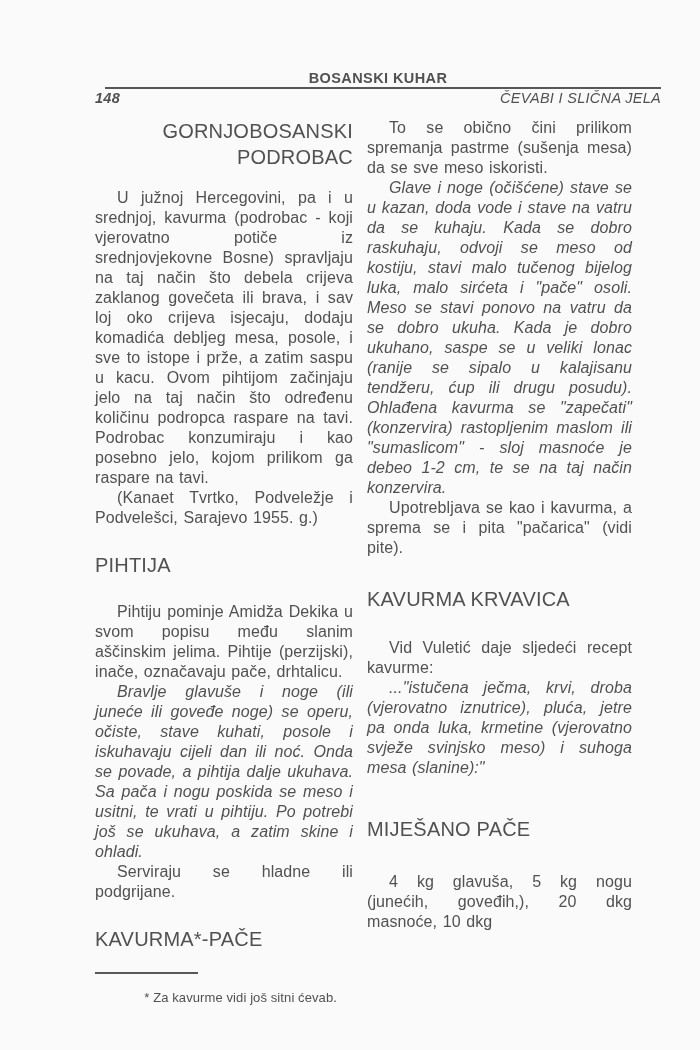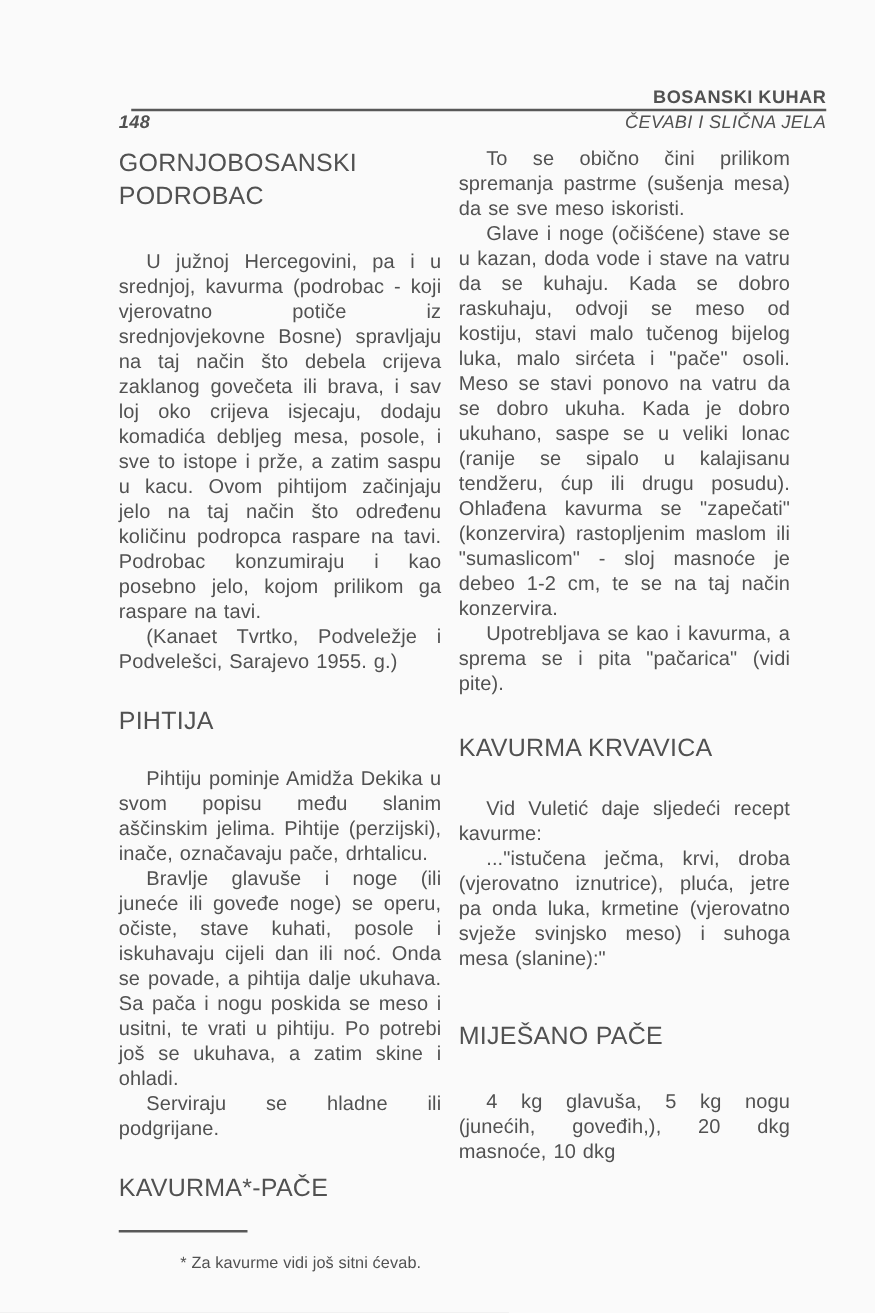--- a/index.html
+++ b/index.html
@@ -7,44 +7,44 @@
     position:relative;
     width:700px; height:1050px;
     background:var(--paper, #fafafa);
     font-family:"Liberation Sans", sans-serif;
     color:var(--ink, #515151);
     overflow:hidden;
     box-sizing:border-box;
   }
   
   .hdr { position:absolute; top:70px; left:95px; width:566px; }
-  .hdr-title { text-align:right; font-size:14.5px; font-weight:700; letter-spacing:0.4px; color:var(--ink,#515151); }
+  .hdr-title { text-align:center; font-size:14.5px; font-weight:700; letter-spacing:0.4px; color:var(--ink,#515151); }
   .hdr-rule { border:0; border-top:2px solid var(--rule,#585858); margin:1px 0 0 10px; }
   .hdr-row { display:flex; justify-content:space-between; align-items:baseline; margin-top:1px; font-size:14.5px; letter-spacing:0.3px;font-style:italic; }
   .page-num { font-weight:600; }
   
   .columns { position:absolute; top:118px; left:95px; width:537px; display:flex; gap:14px; }
   .col { box-sizing:border-box; }
   .col-left  { width:258px; }
   .col-right { width:265px; }
   h2 {
     font-size:20px; font-weight:400; line-height:26px;
     margin:0; letter-spacing:0.2px; color:var(--ink,#515151);
   }
   p.body {
     font-size:16px; line-height:20px; margin:0;
     text-align:justify; text-indent:22px; letter-spacing:0.1px;
     word-spacing:1px;
   }
-  .mb18 { margin-bottom:30px; }
+  .mb18 { margin-bottom:18px;text-align:right; }
   .h-pihtija  { margin:24px 0 24px 0; }
   .h-kavurma  { margin:24px 0 20px 0; }
   .h-krvavica { margin:28px 0 26px 0; }
   .h-mijesano { margin:38px 0 30px 0; }
-  .gap2 { margin-top:2px; }
+  .gap2 { margin-top:2px;font-style:italic; }
   .gap3 { margin-top:3px; }
   .gap4 { margin-top:4px; }
   .fn-rule { border:0; border-top:2px solid var(--rule,#585858); width:103px; margin:11px 0 9px 0; }
   p.footnote {
     font-size:13px; line-height:16px; margin:16px;
     text-indent:22px; letter-spacing:0.1px;text-align:right;
   }
 </style>
 </head>
 <body>

